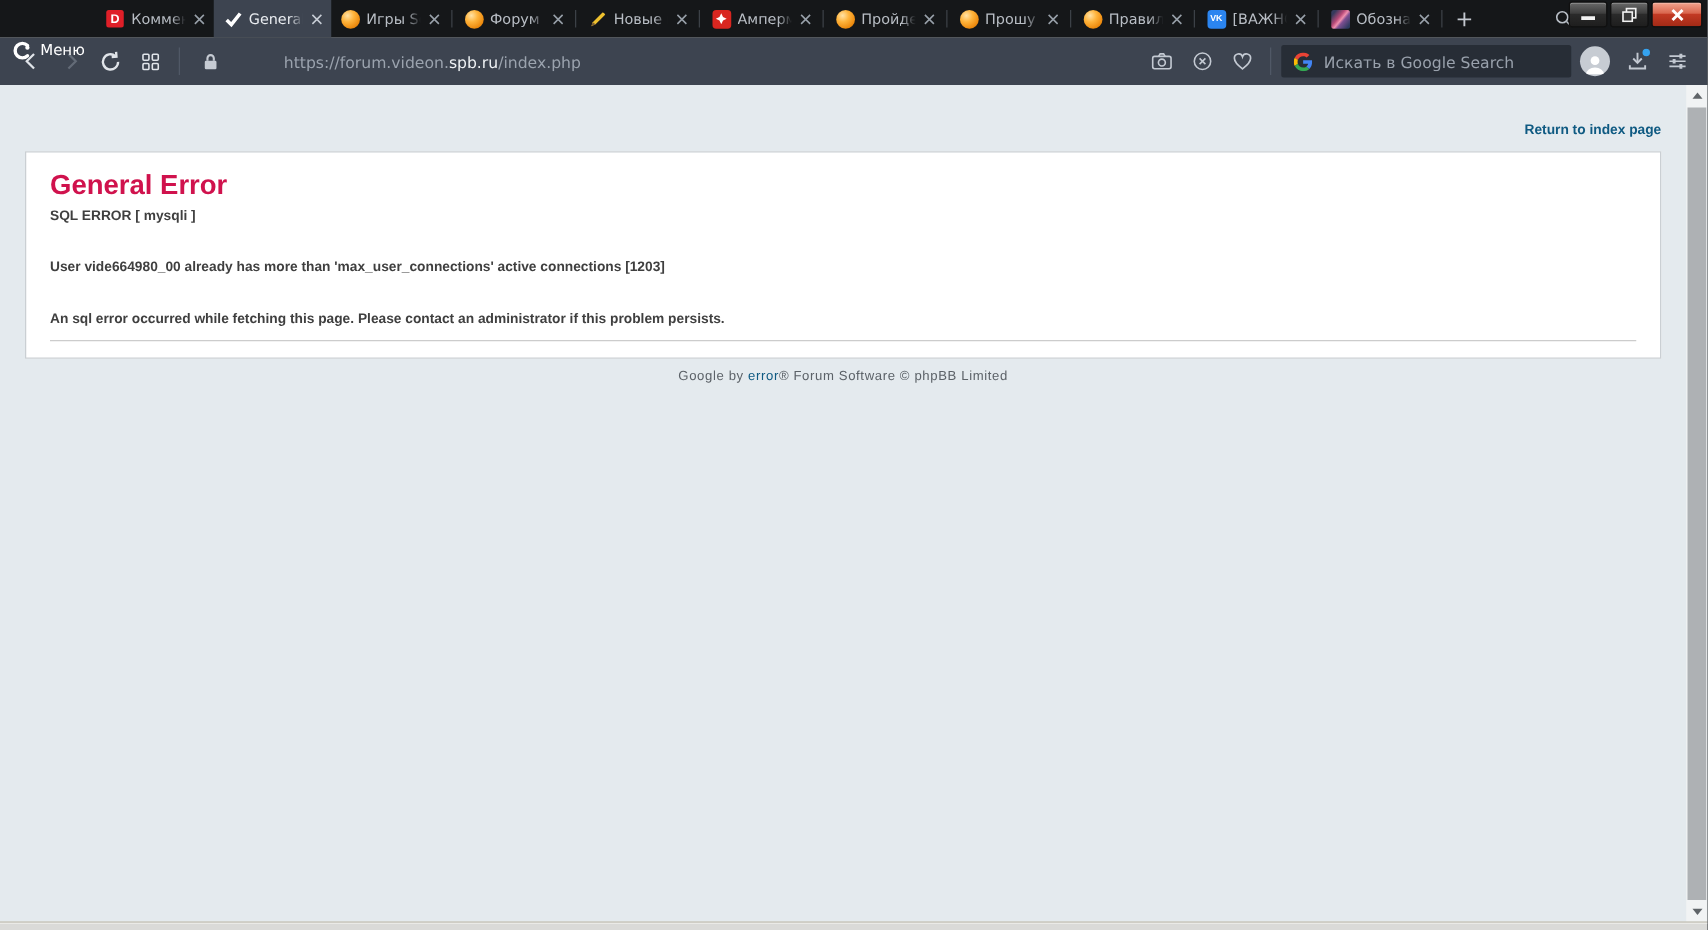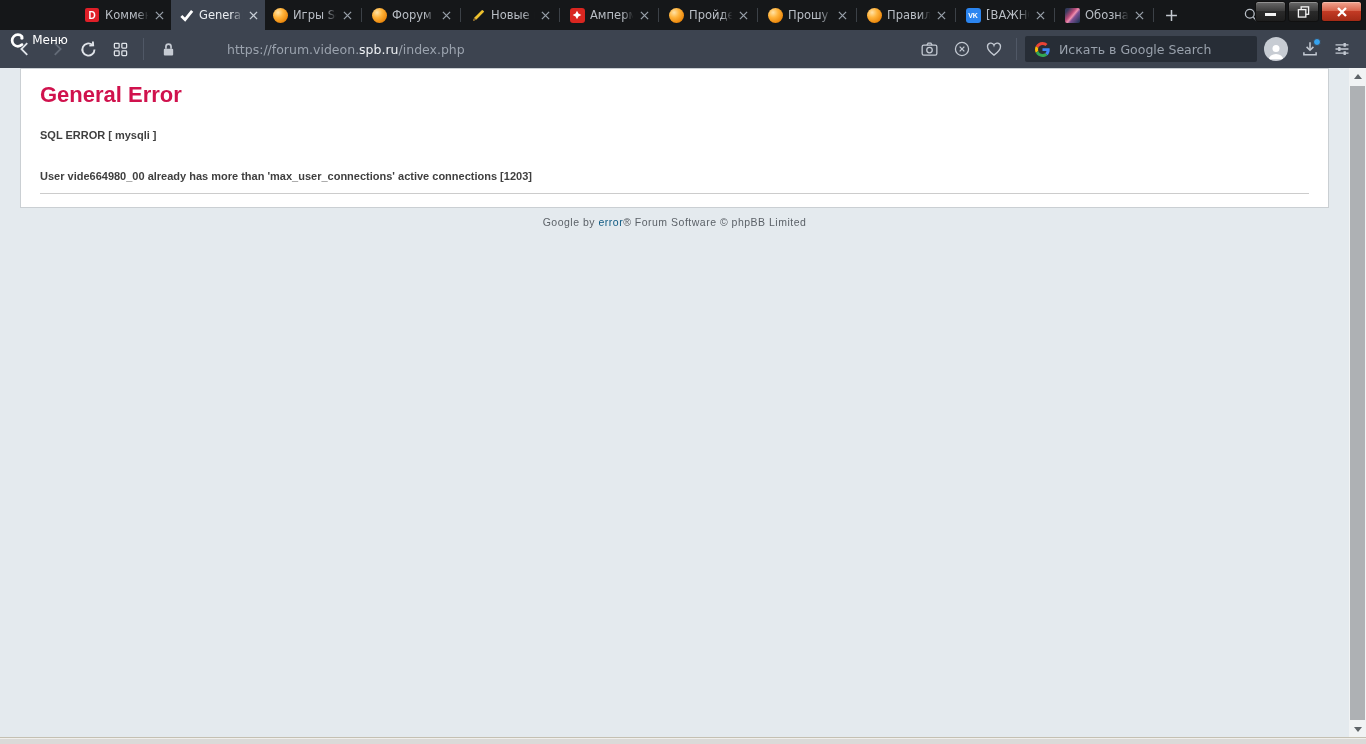--- a/index.html
+++ b/index.html
@@ -71,21 +71,21 @@
 
   
   .viewport { position:relative; height:669px; background:var(--page-bg,#e4eaee); overflow:hidden; }
   .pagebody { margin-right:17px; font-family:"Liberation Sans",sans-serif; }
   .return-row { text-align:right; padding:26px 20px 9px; }
   .return-row a { font:bold 11px "Liberation Sans",sans-serif; color:var(--link,#0f5a82);
                   text-decoration:none; }
   .error-box { margin:0 20px; background:#fff; border:1px solid #cacfd3; padding:13px 19px 10px; }
   .error-box h2 { font:bold 22px "Liberation Sans",sans-serif; color:var(--error-title,#d0124d); }
   .err-line { font:bold 11px "Liberation Sans",sans-serif; color:#3f3f3f; margin-top:29px; }
-  .err-line.first { margin-top:21px; }
+  .err-line.first { margin-top:6px; }
   .error-box hr { border:0; border-top:1px solid #ccc; margin:11px 0 3px; }
   .footer { text-align:center; margin-top:8px; font:10.5px "Liberation Sans",sans-serif;
             letter-spacing:.5px; color:#5c6268; }
   .footer a { color:var(--link,#0f5a82); text-decoration:none; }
 
   
   .scrollbar { position:absolute; top:0; right:0; bottom:0; width:17px; background:#f1f3f4; }
   .sb-btn { position:absolute; left:0; width:17px; height:16px; display:flex;
             align-items:center; justify-content:center; }
   .sb-btn.up { top:0; } .sb-btn.down { bottom:0; }
@@ -382,24 +382,28 @@
           <g stroke="#c3c9d2" fill="none">
             <path d="M2.8 5.4 H17.2 M2.8 10 H17.2 M2.8 14.6 H17.2" stroke-width="1.5"></path>
             <path d="M13 3.3 V7.5 M7 7.9 V12.1 M13 12.5 V16.7" stroke-width="2.6"></path>
           </g>
         </svg>
     </div>
   </div>
 
   <div class="viewport">
     <div class="pagebody">
+      <div class="return-row">
+        <a href="#">Return to index page</a>
+      </div>
       <div class="error-box">
         <h2>General Error</h2>
         <p class="err-line first">SQL ERROR [ mysqli ]</p>
         <p class="err-line">User vide664980_00 already has more than 'max_user_connections' active connections [1203]</p>
+        <p class="err-line">An sql error occurred while fetching this page. Please contact an administrator if this problem persists.</p>
         <hr>
       </div>
       <div class="footer">
         <span>Google by </span><a href="#">error</a><span>® Forum Software © phpBB Limited</span>
       </div>
     </div>
 
     <div class="scrollbar">
       <div class="sb-btn up">
           <span class="tri-up"></span>

